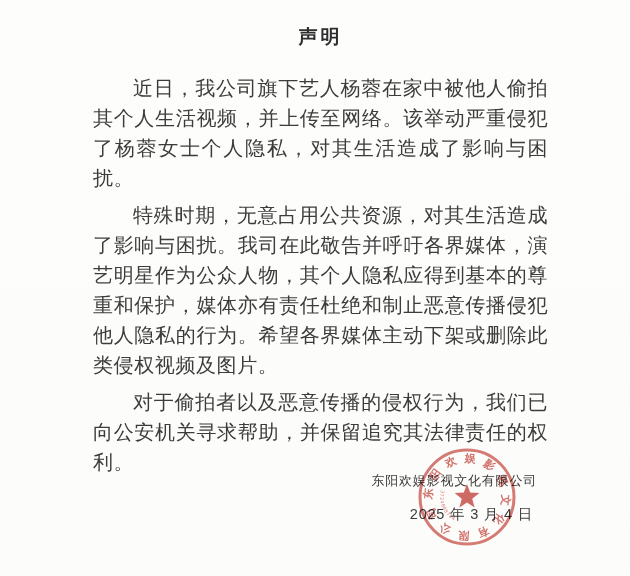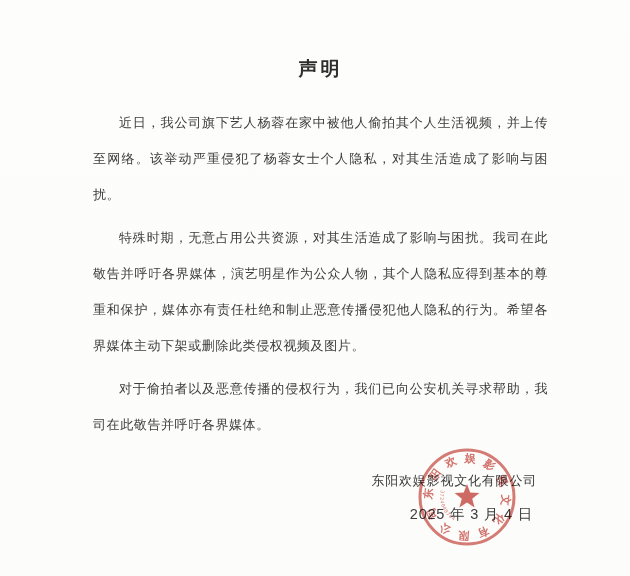--- a/index.html
+++ b/index.html
@@ -10,35 +10,35 @@
     overflow: hidden;
   }
   .page {
     position: relative;
     width: 630px; height: 576px;
     background: linear-gradient(180deg, #fdfdfc 0%, #fcfcfb 100%);
     color: #3c3c3c;
   }
   .doc {
     position: absolute;
-    left: 93px; right: 82px; top: 0; margin-top: 32px;
+    left: 93px; right: 82px; top: 0;
   }
   .doc-title {
     margin: 24px 0 0 0;
     text-align: center;
     font-size: 19px;
     font-weight: bold;
     letter-spacing: 3px;
     color: #2e2e2e;
   }
   .content { margin-top: 23px; }
   .content p {
     margin: 0 0 7px 0;
-    font-size: 13px;
-    line-height: 36px;
+    font-size: 20px;
+    line-height: 30px;
     letter-spacing: 0.6px;
     text-align: justify;
     text-justify: inter-ideograph;
     text-indent: 2em;
     color: #3c3c3c;
   }
   .signature {
     position: absolute;
     top: 472px; right: 93px;
     font-size: 13px;
@@ -84,21 +84,21 @@
 <body>
 
 <div class="page">
 
   <div class="doc">
     <h1 class="doc-title">声明</h1>
 
     <div class="content">
       <p>近日，我公司旗下艺人杨蓉在家中被他人偷拍其个人生活视频，并上传至网络。该举动严重侵犯了杨蓉女士个人隐私，对其生活造成了影响与困扰。</p>
       <p>特殊时期，无意占用公共资源，对其生活造成了影响与困扰。我司在此敬告并呼吁各界媒体，演艺明星作为公众人物，其个人隐私应得到基本的尊重和保护，媒体亦有责任杜绝和制止恶意传播侵犯他人隐私的行为。希望各界媒体主动下架或删除此类侵权视频及图片。</p>
-      <p>对于偷拍者以及恶意传播的侵权行为，我们已向公安机关寻求帮助，我司在此敬告并呼吁各界媒体。</p>
+      <p>对于偷拍者以及恶意传播的侵权行为，我们已向公安机关寻求帮助，并保留追究其法律责任的权利。</p>
     </div>
   </div>
 
   <div class="signature">东阳欢娱影视文化有限公司</div>
 
   <div class="date">2025 年 3 月 4 日</div>
 
   <svg class="seal" id="company-seal" viewBox="0 0 116 116" xmlns="http://www.w3.org/2000/svg" style="color: rgb(197, 68, 60);">
     <circle class="seal-ring" cx="58" cy="58" r="47"></circle>
     <polygon class="seal-star" points="58,45 61.2,53.6 70.4,54 63.2,59.7 65.6,68.5 58,63.5 50.4,68.5 52.8,59.7 45.6,54 54.8,53.6"></polygon>

